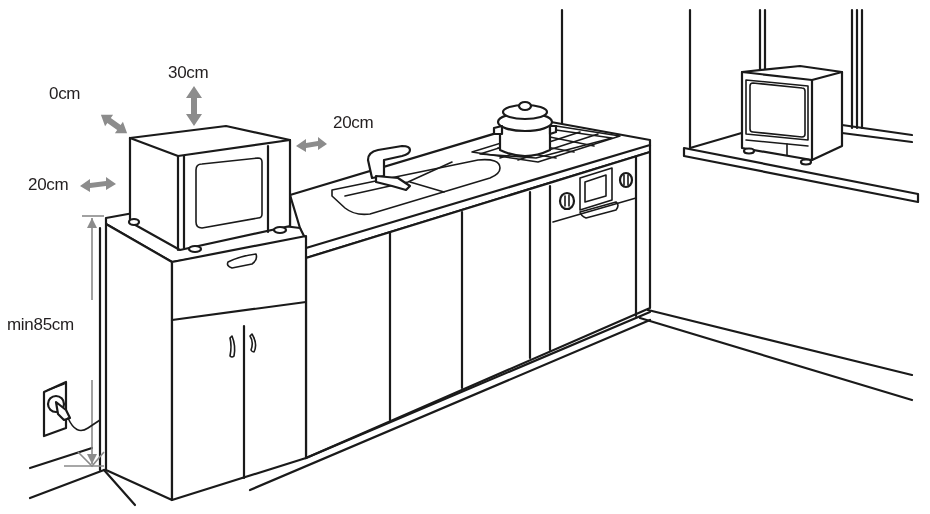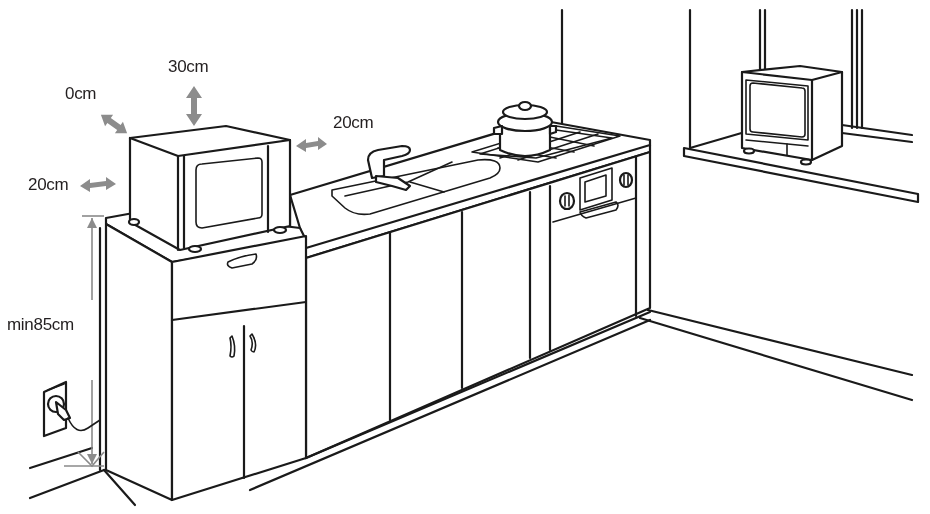--- a/index.html
+++ b/index.html
@@ -156,17 +156,17 @@
 
   <g>
     <path class="fillw" d="M44 392 L66 382 L66 428 L44 436 Z"></path>
     <path class="lnt" d="M48 390 L64 384"></path>
     <circle class="fillw" cx="56" cy="404" r="8"></circle>
     <path class="fillw" d="M56 402 L66 410 L70 418 L64 420 L58 414 Z"></path>
     <path class="lnt" d="M68 418 Q76 436 88 428 L100 420"></path>
   </g>
 </svg>
 
-<div class="label" style="left:168px; top:57px;">30cm</div>
-<div class="label" style="left:65px; top:84px;">0cm</div>
+<div class="label" style="left:168px; top:63px;">30cm</div>
+<div class="label" style="left:49px; top:84px;">0cm</div>
 <div class="label" style="left:333px; top:113px;">20cm</div>
 <div class="label" style="left:28px; top:175px;">20cm</div>
 <div class="label" style="left:7px; top:315px;text-align:right;">min85cm</div>
 
 </body></html>

